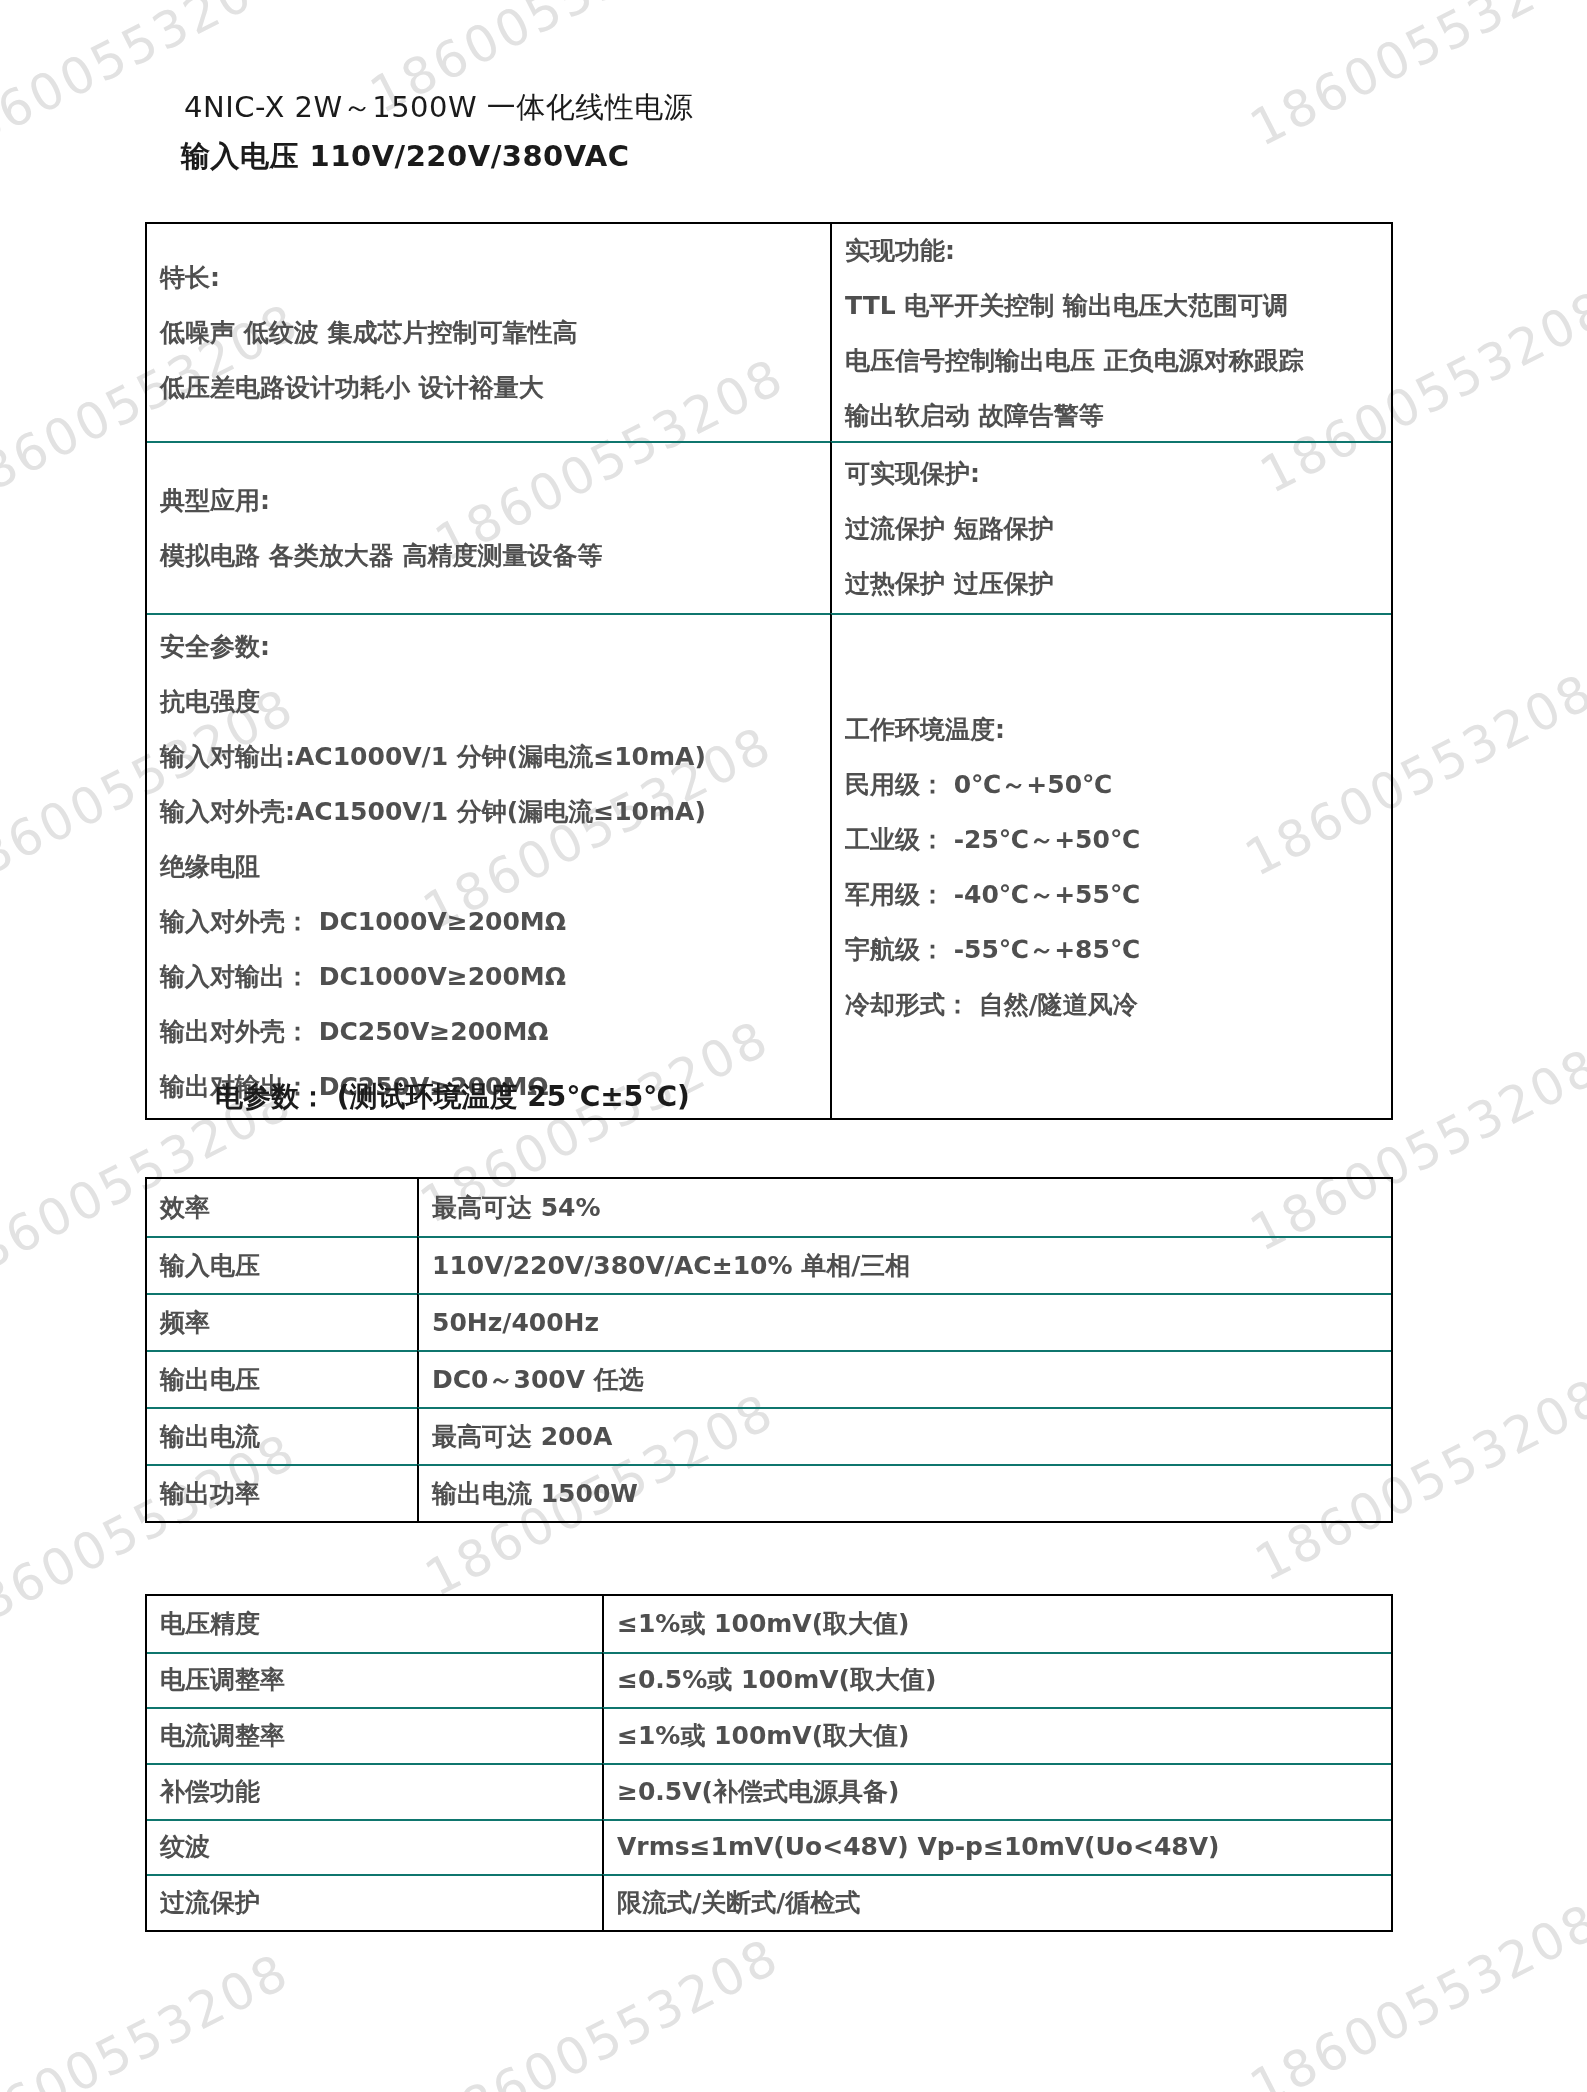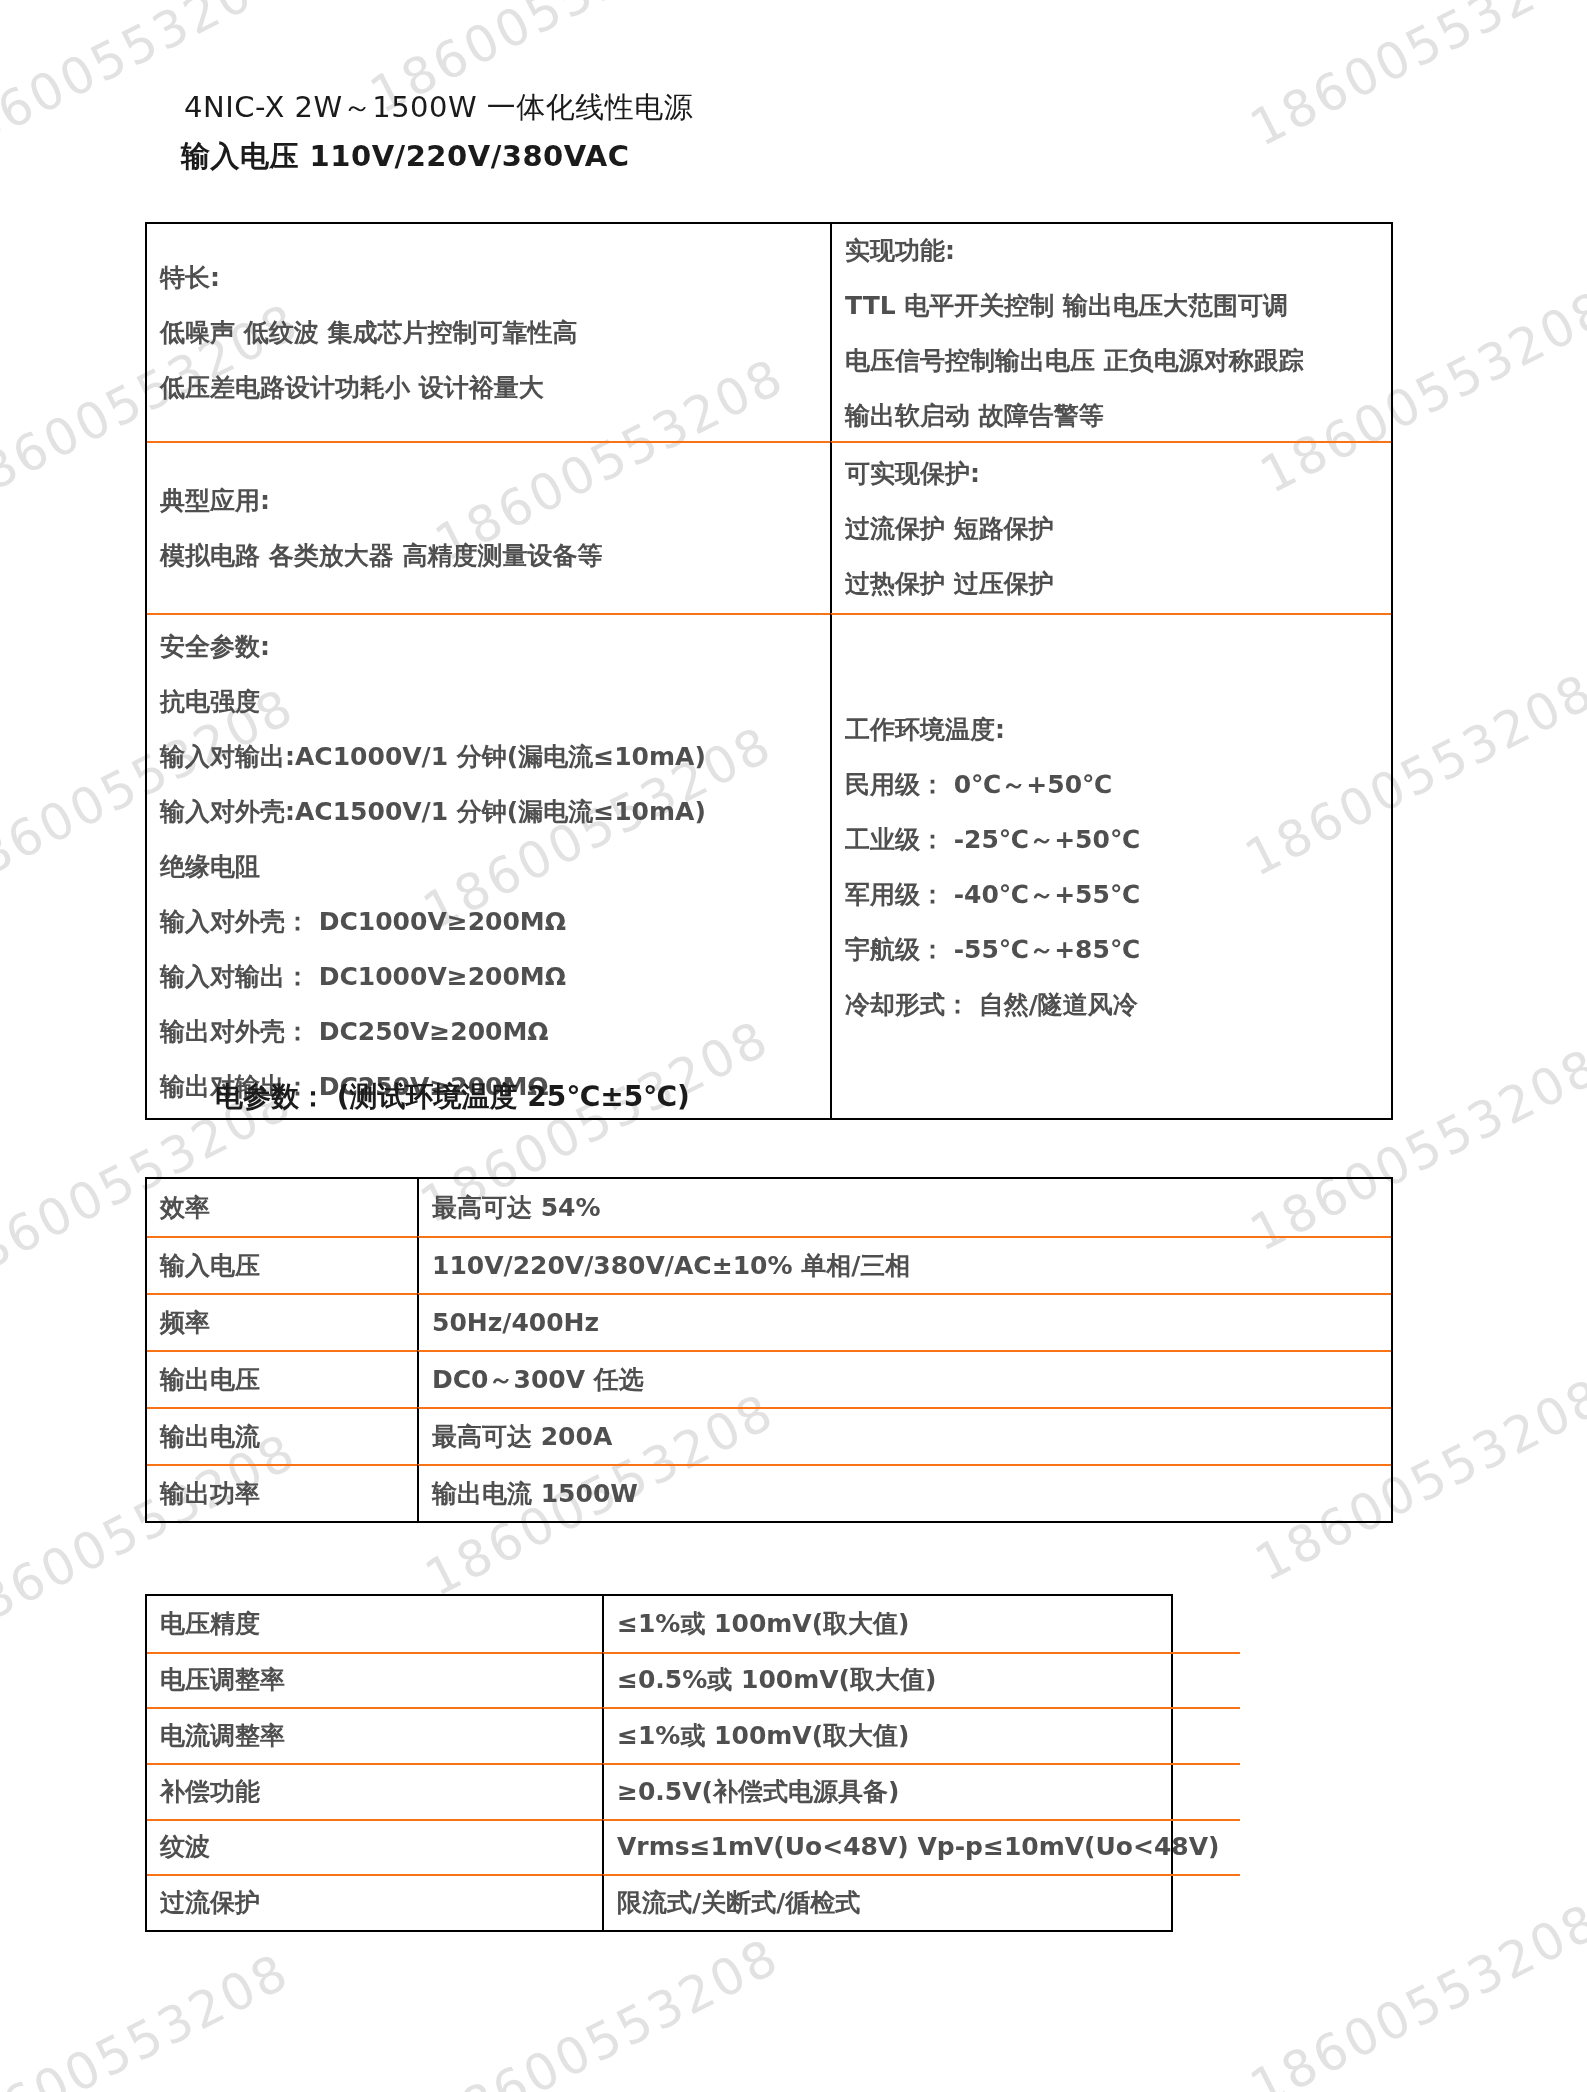--- a/index.html
+++ b/index.html
@@ -51,33 +51,33 @@
     display:flex;flex-direction:column;justify-content:center;
     padding-left:13px;padding-right:20px;
   }
   .cell p{
     margin:0;
     font-size:25px;line-height:55px;
     font-weight:700;color:#4f4f4f;
     white-space:nowrap;
   }
   .bl{border-left:2px solid #000;}
-  .bt{border-top:2px solid #f97316;}
+  .bt{border-top:2px solid #0f766e;}
   #spec-table{
     left:145px;top:222px;width:1248px;height:898px;
     grid-template-columns:683px 1fr;
     grid-template-rows:217px 172px 1fr;
   }
   #elec-table{
     left:145px;top:1177px;width:1248px;height:346px;
     grid-template-columns:270px 1fr;
     grid-auto-rows:1fr;
   }
   #perf-table{
-    left:145px;top:1594px;width:1028px;height:338px;
+    left:145px;top:1594px;width:1248px;height:338px;
     grid-template-columns:455px 1fr;
     grid-auto-rows:1fr;
   }
   #elec-table .cell p, #perf-table .cell p{line-height:30px;}
 </style>
 </head>
 <body>
 
 <div class="page">
 

